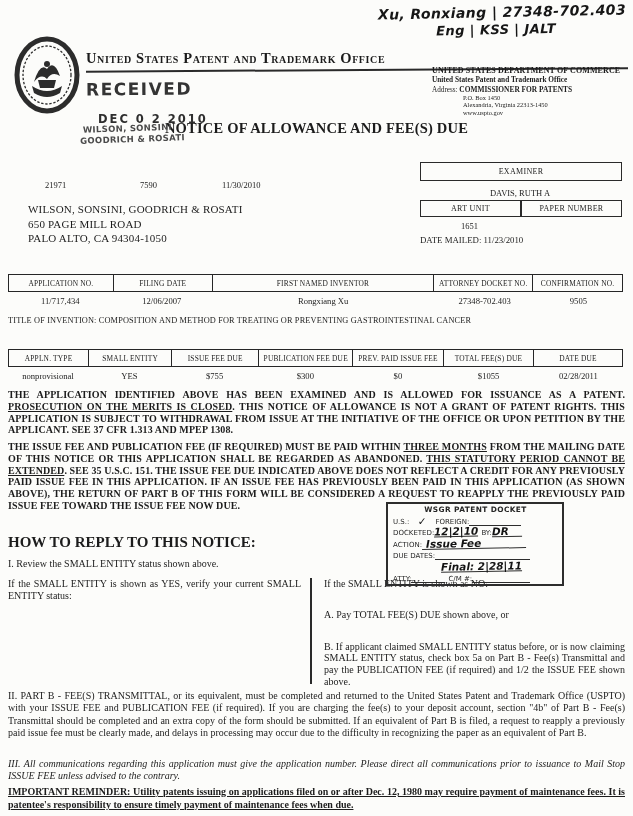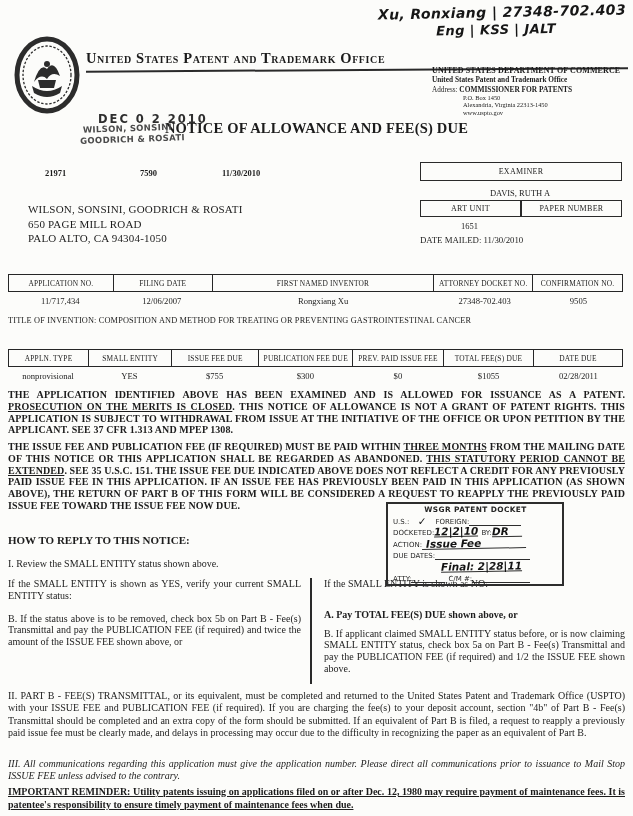--- a/index.html
+++ b/index.html
@@ -51,21 +51,21 @@
   }
   .firm-stamp {
     left:83px; top:123px; font-family:"DejaVu Sans", sans-serif; font-weight:bold;
     font-size:8.5px; color:#4b4b4b; transform:rotate(-2deg); z-index:4; line-height:10.5px;
     letter-spacing:0.3px;
   }
   .firm-stamp .l2 { margin-left:-3px; }
 
   
   .codes { left:0px; top:168px; width:320px; font-size:8.5px; }
-  .codes span { position:absolute; top:0;font-weight:bold; }
+  .codes span { position:absolute; top:12px; }
   .addressee { left:28px; top:181px; font-size:11px; line-height:14.5px; letter-spacing:0.2px;margin-top:21px; }
 
   
   .exbox { border:1.5px solid #2a2a2a; text-align:center; font-size:8px; letter-spacing:0.3px; }
   .examiner-box { left:420px; top:162px; width:200px; height:17px; line-height:17px; }
   .examiner-name { left:420px; top:188px; width:200px; text-align:center; font-size:8.5px; }
   .artunit-box { left:420px; top:200px; width:99px; height:15px; line-height:15px; }
   .papernum-box { left:521px; top:200px; width:99px; height:15px; line-height:15px; }
   .artunit-val { left:420px; top:221px; width:99px; text-align:center; font-size:8.5px; }
   .date-mailed { left:420px; top:235px; font-size:8.8px; }
@@ -100,29 +100,29 @@
   .drow { display:flex; align-items:flex-end; height:11.5px; white-space:nowrap; }
   .blank { display:inline-block; border-bottom:1px solid #2d2d2d; height:8px; }
   .hw {
     font-family:"DejaVu Sans", sans-serif; font-style:italic; font-weight:bold;
     font-size:10.5px; color:#141414; line-height:9px;
     border-bottom:1px solid #2d2d2d; transform:rotate(-1deg);
   }
   .hw.nob { border-bottom:none; }
 
   
-  .howto-heading { left:8px; top:534px; font-weight:bold; font-size:11px; }
+  .howto-heading { left:8px; top:534px; font-weight:bold; font-size:15px; }
   .item1 { left:8px; top:558px; font-size:10px; }
   .cols { left:8px; top:578px; width:617px; display:flex; }
   .col-l { width:293px; padding-right:9px; }
   .col-div { width:2px; background:#2a2a2a; height:106px; }
   .col-r { flex:1; padding-left:12px; }
   .cols p { margin:0 0 11px 0; font-size:10px; line-height:11.8px; text-align:justify; }
   .cols p.gap-lg { margin-bottom:19px; }
-  .cols p.gap-md { margin-bottom:7px;font-weight:bold; }
+  .cols p.gap-md { margin-bottom:20px; }
 
   .flow-para { left:8px; width:617px; font-size:10px; line-height:12.4px; text-align:justify; }
   .item2 { top:690px; }
   .item3 { top:758px;font-style:italic; }
   .reminder { top:786px; font-weight:bold; line-height:12.8px;text-decoration:underline; }
 </style>
 </head>
 <body>
 
 <div class="page">
@@ -139,20 +139,21 @@
       <path d="M20 46 Q26 26 33 33 Q40 23 46 40 Q38 35 33 43 Q27 37 20 46 Z" fill="#2c2c2c"></path>
       <circle cx="33" cy="28" r="3" fill="#2c2c2c"></circle>
       <path d="M18 50 Q33 60 48 50 L46 57 Q33 65 20 57 Z" fill="#2c2c2c"></path>
       <path d="M24 44 L42 44 L40 52 L26 52 Z" fill="#2c2c2c"></path>
     </svg>
   </div>
 
   <div class="abs wordmark">United States Patent and Trademark Office</div>
   <div class="abs header-rule"></div>
 
+  <div class="abs received">RECEIVED</div>
   <div class="abs received-date">DEC 0 2 2010</div>
 
   <div class="abs commerce">
     <div class="c1">UNITED STATES DEPARTMENT OF COMMERCE</div>
     <div class="c2">United States Patent and Trademark Office</div>
     <div class="c3"><span>Address:</span> <b>COMMISSIONER FOR PATENTS</b></div>
     <div class="cind">P.O. Box 1450</div>
     <div class="cind">Alexandria, Virginia 22313-1450</div>
     <div class="cind">www.uspto.gov</div>
   </div>
@@ -172,21 +173,21 @@
     <div>WILSON, SONSINI, GOODRICH &amp; ROSATI</div>
     <div>650 PAGE MILL ROAD</div>
     <div>PALO ALTO, CA 94304-1050</div>
   </div>
 
   <div class="abs exbox examiner-box">EXAMINER</div>
   <div class="abs examiner-name">DAVIS, RUTH A</div>
   <div class="abs exbox artunit-box">ART UNIT</div>
   <div class="abs exbox papernum-box">PAPER NUMBER</div>
   <div class="abs artunit-val">1651</div>
-  <div class="abs date-mailed">DATE MAILED: 11/30/2010</div>
+  <div class="abs date-mailed">DATE MAILED: 11/23/2010</div>
 
   <div class="abs tbl t1">
     <div class="tbl-head">
       <div class="tcell" style="width:17%">APPLICATION NO.</div>
       <div class="tcell" style="width:16%">FILING DATE</div>
       <div class="tcell" style="width:36.5%">FIRST NAMED INVENTOR</div>
       <div class="tcell" style="width:16%">ATTORNEY DOCKET NO.</div>
       <div class="tcell" style="width:14.5%">CONFIRMATION NO.</div>
     </div>
     <div class="tbl-vals">
@@ -256,21 +257,20 @@
       <span class="blank" style="width:58px"></span>
     </div>
   </div>
 
   <div class="abs howto-heading">HOW TO REPLY TO THIS NOTICE:</div>
   <div class="abs item1">I. Review the SMALL ENTITY status shown above.</div>
 
   <div class="abs cols">
     <div class="col-l">
       <p>If the SMALL ENTITY is shown as YES, verify your current SMALL ENTITY status:</p>
-      <p>B. If the status above is to be removed, check box 5b on Part B - Fee(s) Transmittal and pay the PUBLICATION FEE (if required) and twice the amount of the ISSUE FEE shown above, or</p>
     </div>
     <div class="col-div"></div>
     <div class="col-r">
       <p class="gap-lg">If the SMALL ENTITY is shown as NO:</p>
       <p class="gap-md">A. Pay TOTAL FEE(S) DUE shown above, or</p>
       <p>B. If applicant claimed SMALL ENTITY status before, or is now claiming SMALL ENTITY status, check box 5a on Part B - Fee(s) Transmittal and pay the PUBLICATION FEE (if required) and 1/2 the ISSUE FEE shown above.</p>
     </div>
   </div>
 
   <div class="abs flow-para item2">II. PART B - FEE(S) TRANSMITTAL, or its equivalent, must be completed and returned to the United States Patent and Trademark Office (USPTO) with your ISSUE FEE and PUBLICATION FEE (if required). If you are charging the fee(s) to your deposit account, section "4b" of Part B - Fee(s) Transmittal should be completed and an extra copy of the form should be submitted. If an equivalent of Part B is filed, a request to reapply a previously paid issue fee must be clearly made, and delays in processing may occur due to the difficulty in recognizing the paper as an equivalent of Part B.</div>

